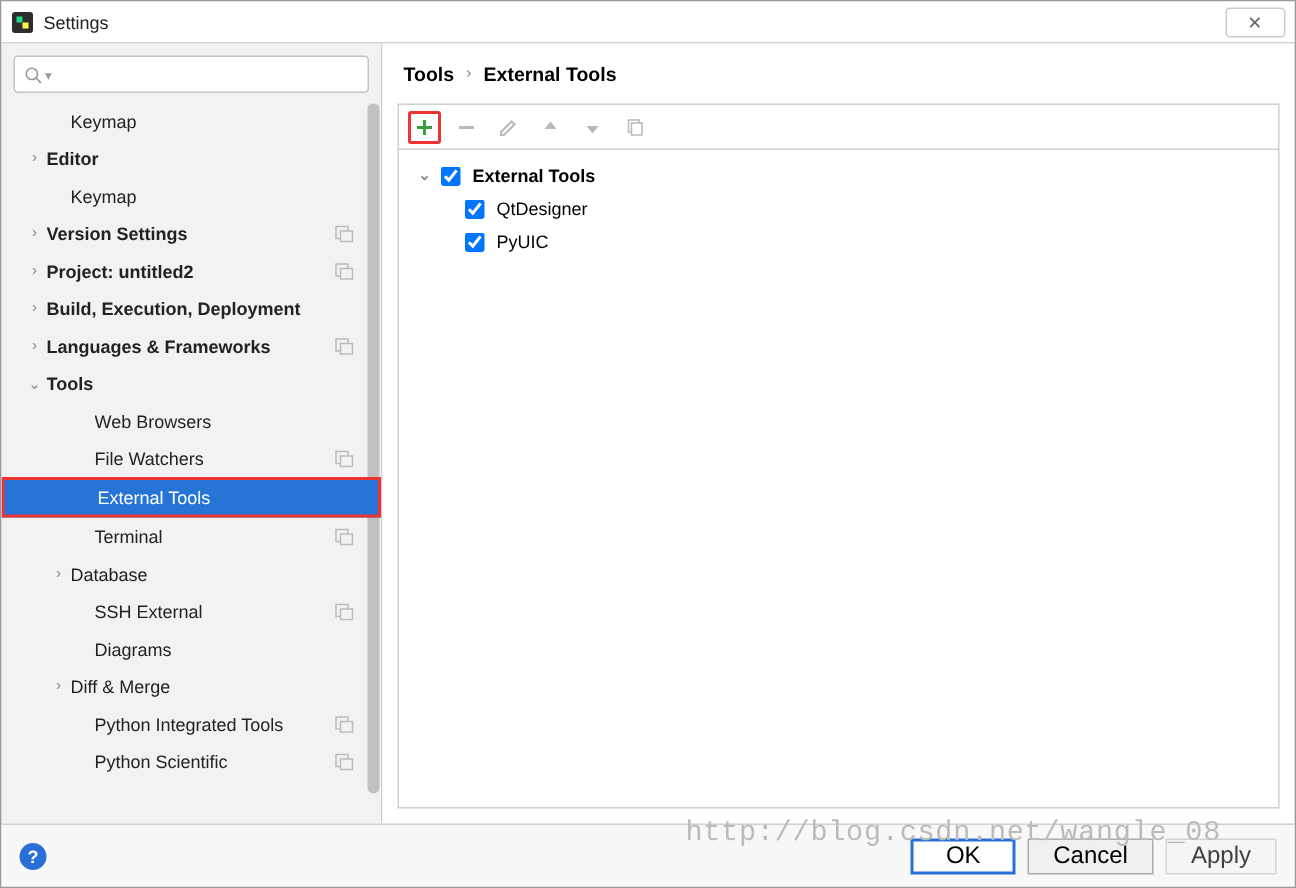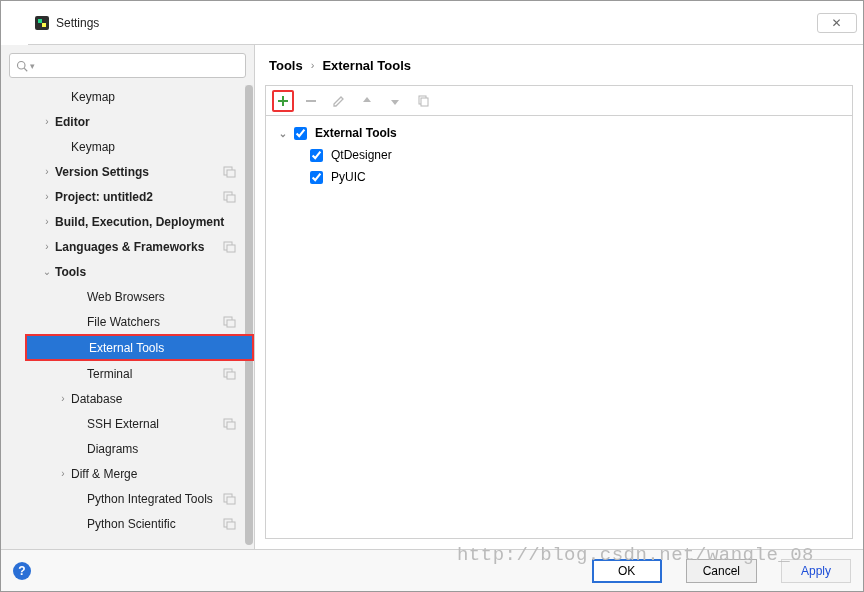--- a/index.html
+++ b/index.html
@@ -1,34 +1,34 @@
 <!DOCTYPE html>
 <html><head>
 <meta charset="utf-8">
 <style>
 * { box-sizing: border-box; margin: 0; padding: 0; }
 body { font-family: "Segoe UI", Arial, sans-serif; font-size: 12px; background: #fff; color: #000; width: 864px; height: 592px; overflow: hidden; }
 
 .window { width: 864px; height: 592px; border: 1px solid #999; display: flex; flex-direction: column; background: #fff; }
-.titlebar { height: 44px; display: flex; align-items: center; justify-content: space-between; padding: 0 6px; border-bottom: 1px solid #d0d0d0; background: #fff; margin-left: 27px; }
+.titlebar { height: 28px; display: flex; align-items: center; justify-content: space-between; padding: 0 6px; border-bottom: 1px solid #d0d0d0; background: #fff; }
 .titlebar-left { display: flex; align-items: center; gap: 6px; }
 .app-icon { width: 16px; height: 16px; display: flex; align-items: center; justify-content: center; }
 .titlebar-title { font-size: 12px; color: #222; }
 .titlebar-close { width: 40px; height: 20px; border: 1px solid #ccc; border-radius: 3px; display: flex; align-items: center; justify-content: center; cursor: pointer; background: #fff; font-family: Arial; color: #666; font-size: 12px; letter-spacing: 1px; }
 
 .body-area { flex: 1; display: flex; overflow: hidden; }
 
 .left-panel { width: 254px; display: flex; flex-direction: column; border-right: 1px solid #d0d0d0; background: #f2f2f2; }
 .search-row { padding: 8px 8px 6px 8px; }
 .search-box { position: relative; display: flex; align-items: center; background: #fff; border: 1px solid #c5c5c5; border-radius: 3px; height: 25px; padding: 0 6px; }
 .search-box svg { flex-shrink: 0; }
 .search-input { flex: 1; border: none; outline: none; font-size: 12px; margin-left: 5px; background: transparent; }
 .search-arrow { color: #999; font-size: 9px; margin-left: 2px; }
 
-.tree { flex: 1; overflow-y: auto; position: relative; margin-left: 24px; }
+.tree { flex: 1; overflow-y: auto; position: relative; }
 .tree-scrollbar { position: absolute; right: 1px; top: 1px; width: 8px; height: 95%; background: #e9e9e9; }
 .tree-scrollbar-thumb { width: 8px; background: #c1c1c1; border-radius: 4px; position: absolute; top: 0; height: 460px; }
 
 .tree-item { height: 25px; display: flex; align-items: center; padding-right: 18px; cursor: pointer; color: #222; position: relative; }
 .tree-item.selected { background: #2675d6; color: #fff; border: 2px solid #e33; height: 27px; }
 .tree-item .arrow { width: 16px; text-align: center; font-size: 10px; color: #888; }
 .tree-item.selected .arrow { color: #fff; }
 .tree-item .label { flex: 1; white-space: nowrap; overflow: hidden; text-overflow: ellipsis; }
 .tree-item.bold .label { font-weight: 600; }
 .tree-item .proj-badge { width: 13px; height: 13px; opacity: 0.5; }
@@ -52,23 +52,23 @@
 .content-tree { flex: 1; padding: 6px 10px; }
 .ct-row { height: 22px; display: flex; align-items: center; gap: 4px; }
 .ct-row .arrow { width: 14px; text-align: center; font-size: 10px; color: #888; }
 .ct-row input[type="checkbox"] { width: 13px; height: 13px; margin-right: 4px; }
 .ct-row.bold { font-weight: 600; }
 .ct-row.indent1 { padding-left: 34px; }
 
 .footer { height: 42px; border-top: 1px solid #d0d0d0; display: flex; align-items: center; justify-content: space-between; padding: 0 12px; background: #f8f8f8; }
 .help-icon { width: 18px; height: 18px; border-radius: 50%; background: #2a6fd6; color: #fff; display: flex; align-items: center; justify-content: center; font-size: 12px; font-weight: bold; cursor: pointer; }
 .footer-buttons { display: flex; gap: 8px; }
-.btn { height: 24px; min-width: 70px; padding: 0 16px; border: 1px solid #adadad; background: #f0f0f0; cursor: pointer; font-size: 12px; display: flex; align-items: center; justify-content: center; margin-left: 16px; }
+.btn { height: 24px; min-width: 70px; padding: 0 16px; border: 1px solid #adadad; background: #f0f0f0; cursor: pointer; font-size: 16px; display: flex; align-items: center; justify-content: center; }
 .btn.primary { border: 2px solid #2a6fd6; background: #fff; }
-.btn.disabled { color: #1d4ed8; background: #f5f5f5; border-color: #d5d5d5; cursor: default; }
+.btn.disabled { color: #404040; background: #f5f5f5; border-color: #d5d5d5; cursor: default; }
 
 .watermark { position: absolute; right: 50px; bottom: 26px; color: #bbb; font-family: "Courier New", monospace; font-size: 19px; pointer-events: none; letter-spacing: 0.5px; z-index: 0; margin-top: 17px; }
 </style>
 </head>
 <body>
 
 <div class="window">
 
   <div class="titlebar">
     <div class="titlebar-left">

